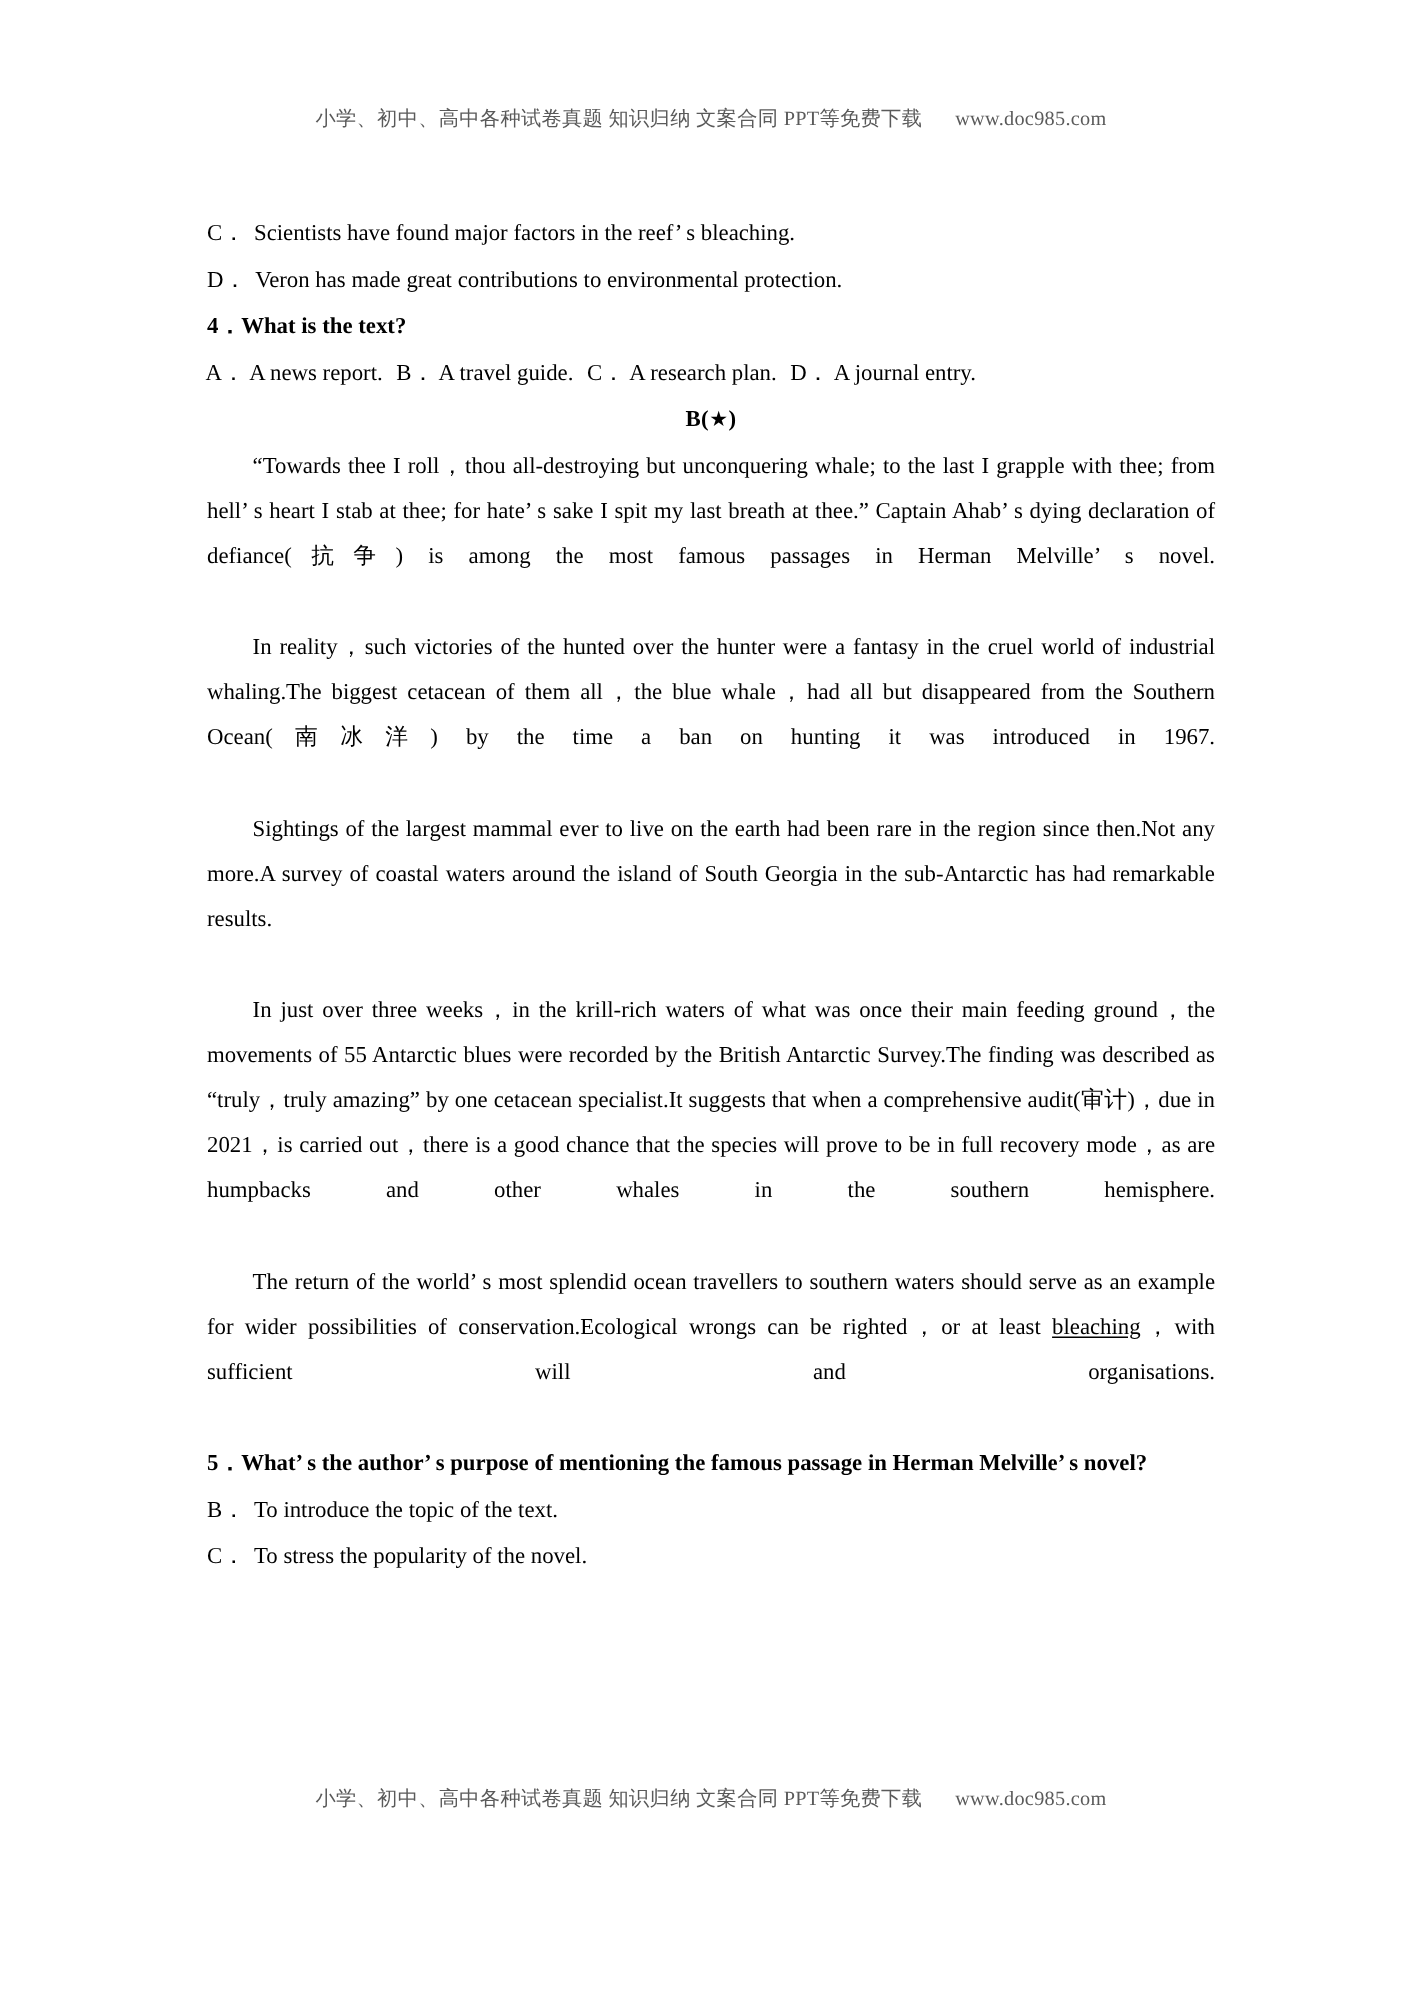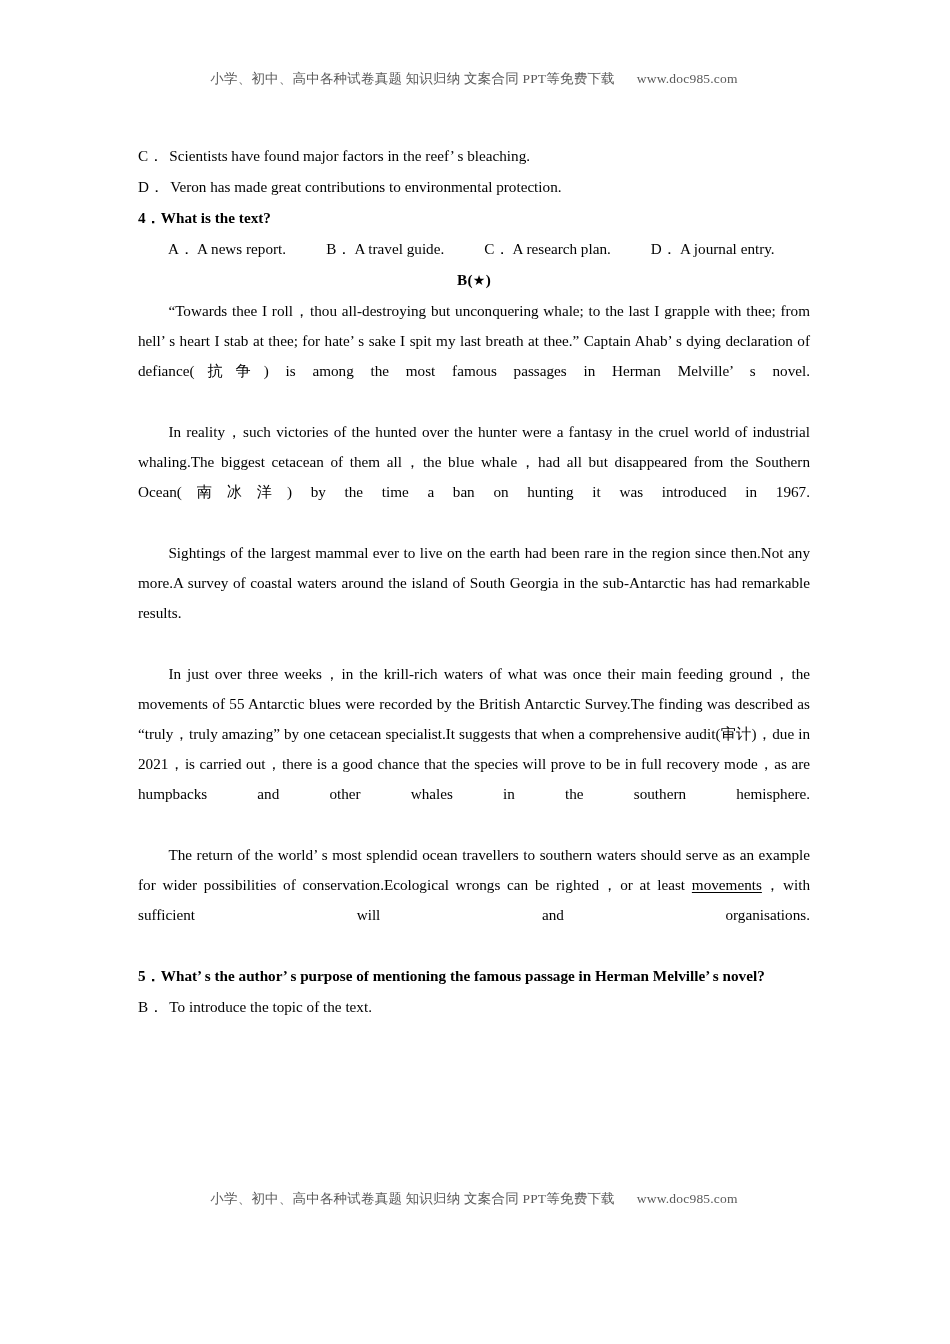--- a/index.html
+++ b/index.html
@@ -64,21 +64,21 @@
   .opt-line .opt-letter { letter-spacing: 0px; }
   .opt-line .opt-gap { display: inline-block; width: 6px; }
 
   .opt-inline {
     font-size: 15.2px;
     line-height: 30px;
     margin: 0;
     text-align: left;
     white-space: nowrap;
   }
-  .opt-inline .seg { margin-right: 9px; margin-left: 31px; }
+  .opt-inline .seg { margin-right: 9px; }
 
   .q-line {
     font-weight: bold;
     text-align: justify;
     text-justify: inter-word;
   }
 
   .section-head {
     font-weight: bold;
     text-align: center;
@@ -129,29 +129,32 @@
 
     <p class="section-head">
       <span>B(</span><span class="star">★</span><span>)</span>
     </p>
 
     <p class="para">“Towards thee I roll，thou all-destroying but unconquering whale; to the last I grapple with thee; from hell’ s heart I stab at thee; for hate’ s sake I spit my last breath at thee.” Captain Ahab’ s dying declaration of defiance(抗争) is among the most famous passages in Herman Melville’ s novel.</p>
     <p class="para">In reality，such victories of the hunted over the hunter were a fantasy in the cruel world of industrial whaling.The biggest cetacean of them all，the blue whale，had all but disappeared from the Southern Ocean(南冰洋) by the time a ban on hunting it was introduced in 1967.</p>
     <p class="para">Sightings of the largest mammal ever to live on the earth had been rare in the region since then.Not any more.A survey of coastal waters around the island of South Georgia in the sub-Antarctic has had remarkable results.</p>
     <p class="para">In just over three weeks，in the krill-rich waters of what was once their main feeding ground，the movements of 55 Antarctic blues were recorded by the British Antarctic Survey.The finding was described as “truly，truly amazing” by one cetacean specialist.It suggests that when a comprehensive audit(审计)，due in 2021，is carried out，there is a good chance that the species will prove to be in full recovery mode，as are humpbacks and other whales in the southern hemisphere.</p>
 
-    <p class="para"><span>The return of the world’ s most splendid ocean travellers to southern waters should serve as an example for wider possibilities of conservation.Ecological wrongs can be righted，or at least </span><u class="underlined">movements</u><span>，with sufficient will and organisations.</span></p>
+    <p class="para"><span>The return of the world’ s most splendid ocean travellers to southern waters should serve as an example for wider possibilities of conservation.Ecological wrongs can be righted，or at least </span><u class="underlined">bleaching</u><span>，with sufficient will and organisations.</span></p>
 
 
     <p class="q-line">
       <span>5．</span><span class="opt-gap"></span><span>What’ s the author’ s purpose of mentioning the famous passage in Herman Melville’ s novel?</span>
     </p>
 
     <p class="opt-line">
       <span class="opt-letter">B．</span><span class="opt-gap"></span><span>To introduce the topic of the text.</span>
+    </p>
+    <p class="opt-line">
+      <span class="opt-letter">C．</span><span class="opt-gap"></span><span>To stress the popularity of the novel.</span>
     </p>
 
   </div>
 
   <div class="watermark watermark-footer">
     <span>小学、初中、高中各种试卷真题  知识归纳  文案合同  PPT等免费下载</span><span class="wm-url">www.doc985.com</span>
   </div>
 
 </div>
 

